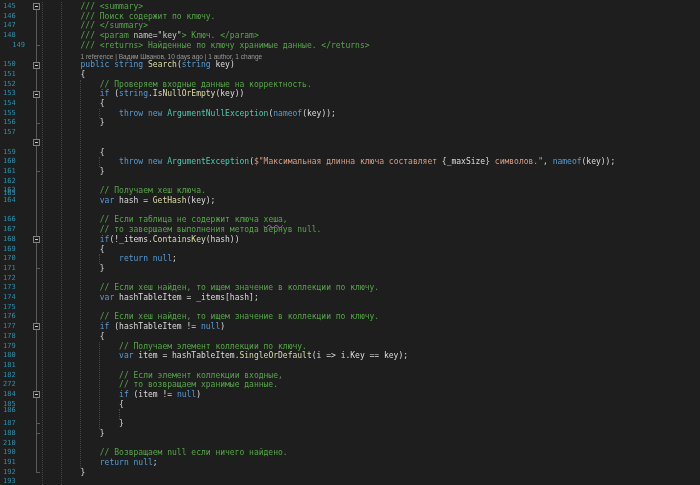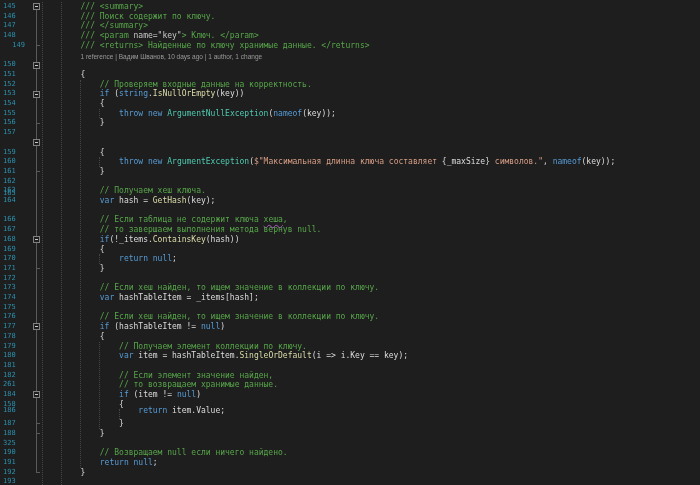--- a/index.html
+++ b/index.html
@@ -65,20 +65,21 @@
     </div>
     <div class="row" style="top: 40.8px; text-align: right;">
       <div class="ln">149</div>
       <div class="code"><span class="tk-c">        /// &lt;returns&gt; Найденные по ключу хранимые данные. &lt;/returns&gt;</span></div>
     </div>
     <div class="row" style="top: 50.5px;">
       <div class="lens" style="left: 80.512px;">1 reference | Вадим Шванов, 10 days ago | 1 author, 1 change</div>
     </div>
     <div class="row" style="top: 60.2px;">
       <div class="ln">150</div>
+      <div class="code"><span class="tk-k">        public</span><span class="tk-p"> </span><span class="tk-k">string</span><span class="tk-p"> </span><span class="tk-m">Search</span><span class="tk-p">(</span><span class="tk-k">string</span><span class="tk-p"> key)</span></div>
     </div>
     <div class="row" style="top: 69.9px;">
       <div class="ln">151</div>
       <div class="code"><span class="tk-p">        {</span></div>
     </div>
     <div class="row" style="top: 79.6px;">
       <div class="ln">152</div>
       <div class="code"><span class="tk-c">            // Проверяем входные данные на корректность.</span></div>
     </div>
     <div class="row" style="top: 89.3px;">
@@ -188,48 +189,47 @@
     <div class="row" style="top: 351.2px;">
       <div class="ln">180</div>
       <div class="code"><span class="tk-k">                var</span><span class="tk-p"> item = hashTableItem.</span><span class="tk-m">SingleOrDefault</span><span class="tk-p">(i =&gt; i.Key == key);</span></div>
     </div>
     <div class="row" style="top: 360.9px;">
       <div class="ln">181</div>
       <div class="code"></div>
     </div>
     <div class="row" style="top: 370.6px;">
       <div class="ln">182</div>
-      <div class="code"><span class="tk-c">                // Если элемент значение найден,</span></div>
+      <div class="code"><span class="tk-c">                // Если элемент коллекции входные,</span></div>
     </div>
     <div class="row" style="top: 380.3px;">
-      <div class="ln">261</div>
+      <div class="ln">272</div>
       <div class="code"><span class="tk-c">                // то возвращаем хранимые данные.</span></div>
     </div>
     <div class="row" style="top: 390px;">
       <div class="ln">184</div>
       <div class="code"><span class="tk-k">                if</span><span class="tk-p"> (item != </span><span class="tk-k">null</span><span class="tk-p">)</span></div>
     </div>
     <div class="row" style="top: 399.7px;">
-      <div class="ln">158</div>
+      <div class="ln">185</div>
       <div class="code"><span class="tk-p">                {</span></div>
     </div>
     <div class="row" style="top: 406px;">
       <div class="ln">186</div>
-      <div class="code"><span class="tk-k">                    return</span><span class="tk-p"> item.Value;</span></div>
     </div>
     <div class="row" style="top: 419.1px;">
       <div class="ln">187</div>
       <div class="code"><span class="tk-p">                }</span></div>
     </div>
     <div class="row" style="top: 428.8px;">
       <div class="ln">188</div>
       <div class="code"><span class="tk-p">            }</span></div>
     </div>
     <div class="row" style="top: 438.5px;">
-      <div class="ln">325</div>
+      <div class="ln">210</div>
       <div class="code"></div>
     </div>
     <div class="row" style="top: 448.2px;">
       <div class="ln">190</div>
       <div class="code"><span class="tk-c">            // Возвращаем null если ничего найдено.</span></div>
     </div>
     <div class="row" style="top: 457.9px;">
       <div class="ln">191</div>
       <div class="code"><span class="tk-k">            return</span><span class="tk-p"> </span><span class="tk-k">null</span><span class="tk-p">;</span></div>
     </div>

